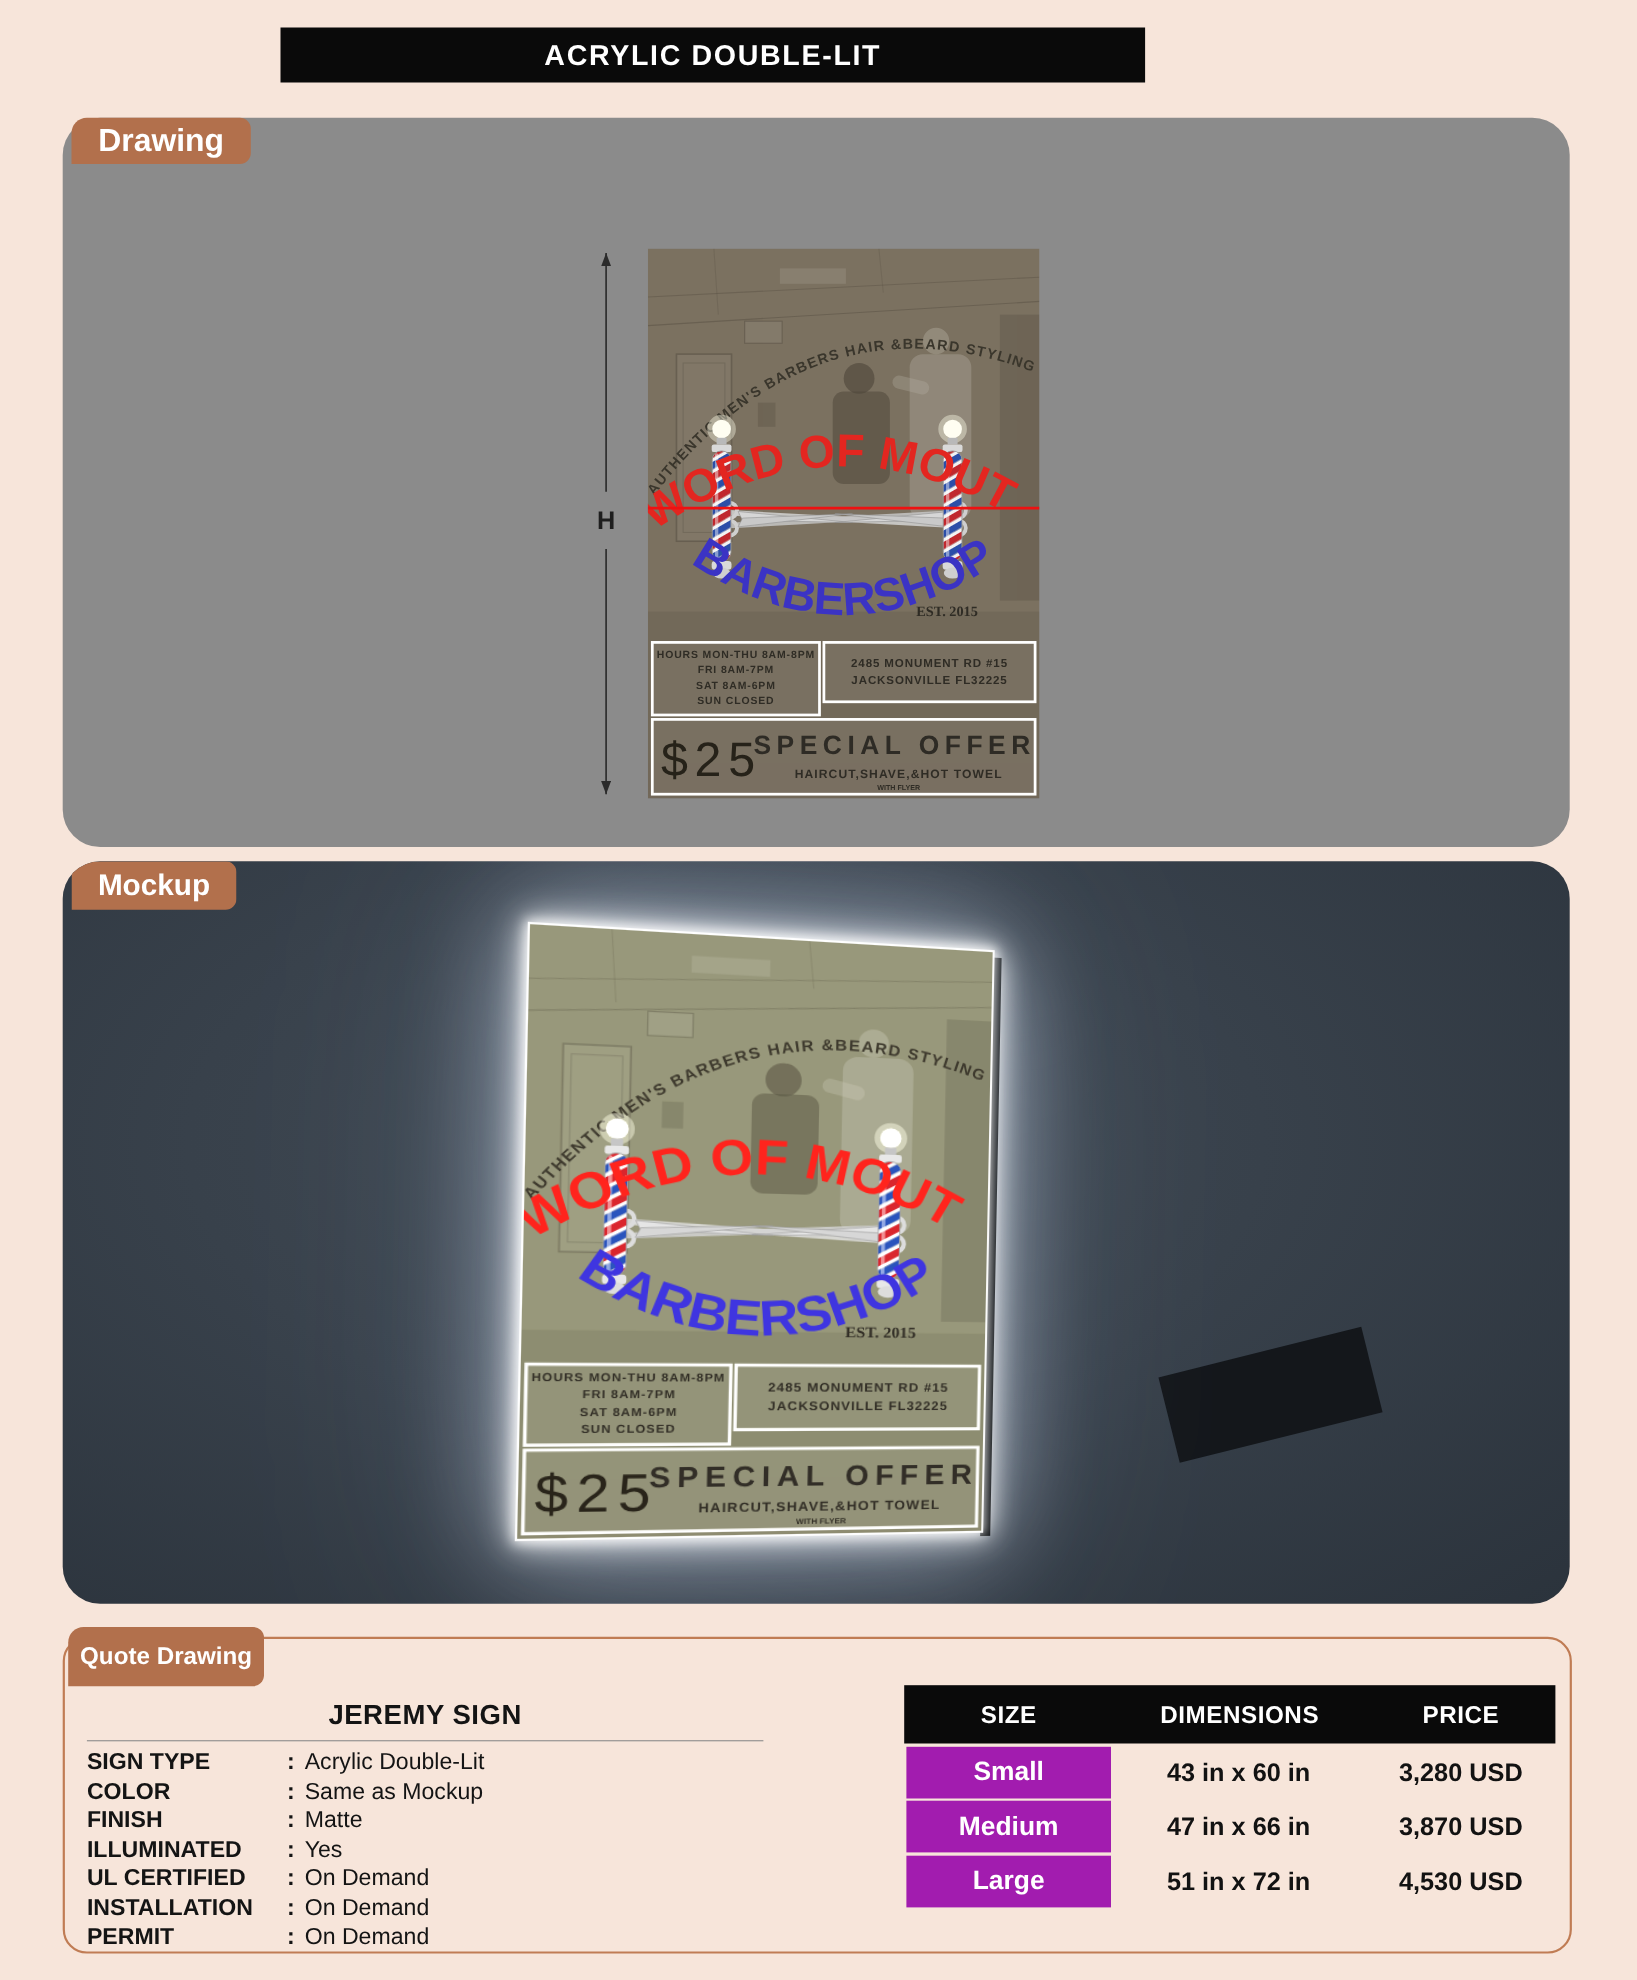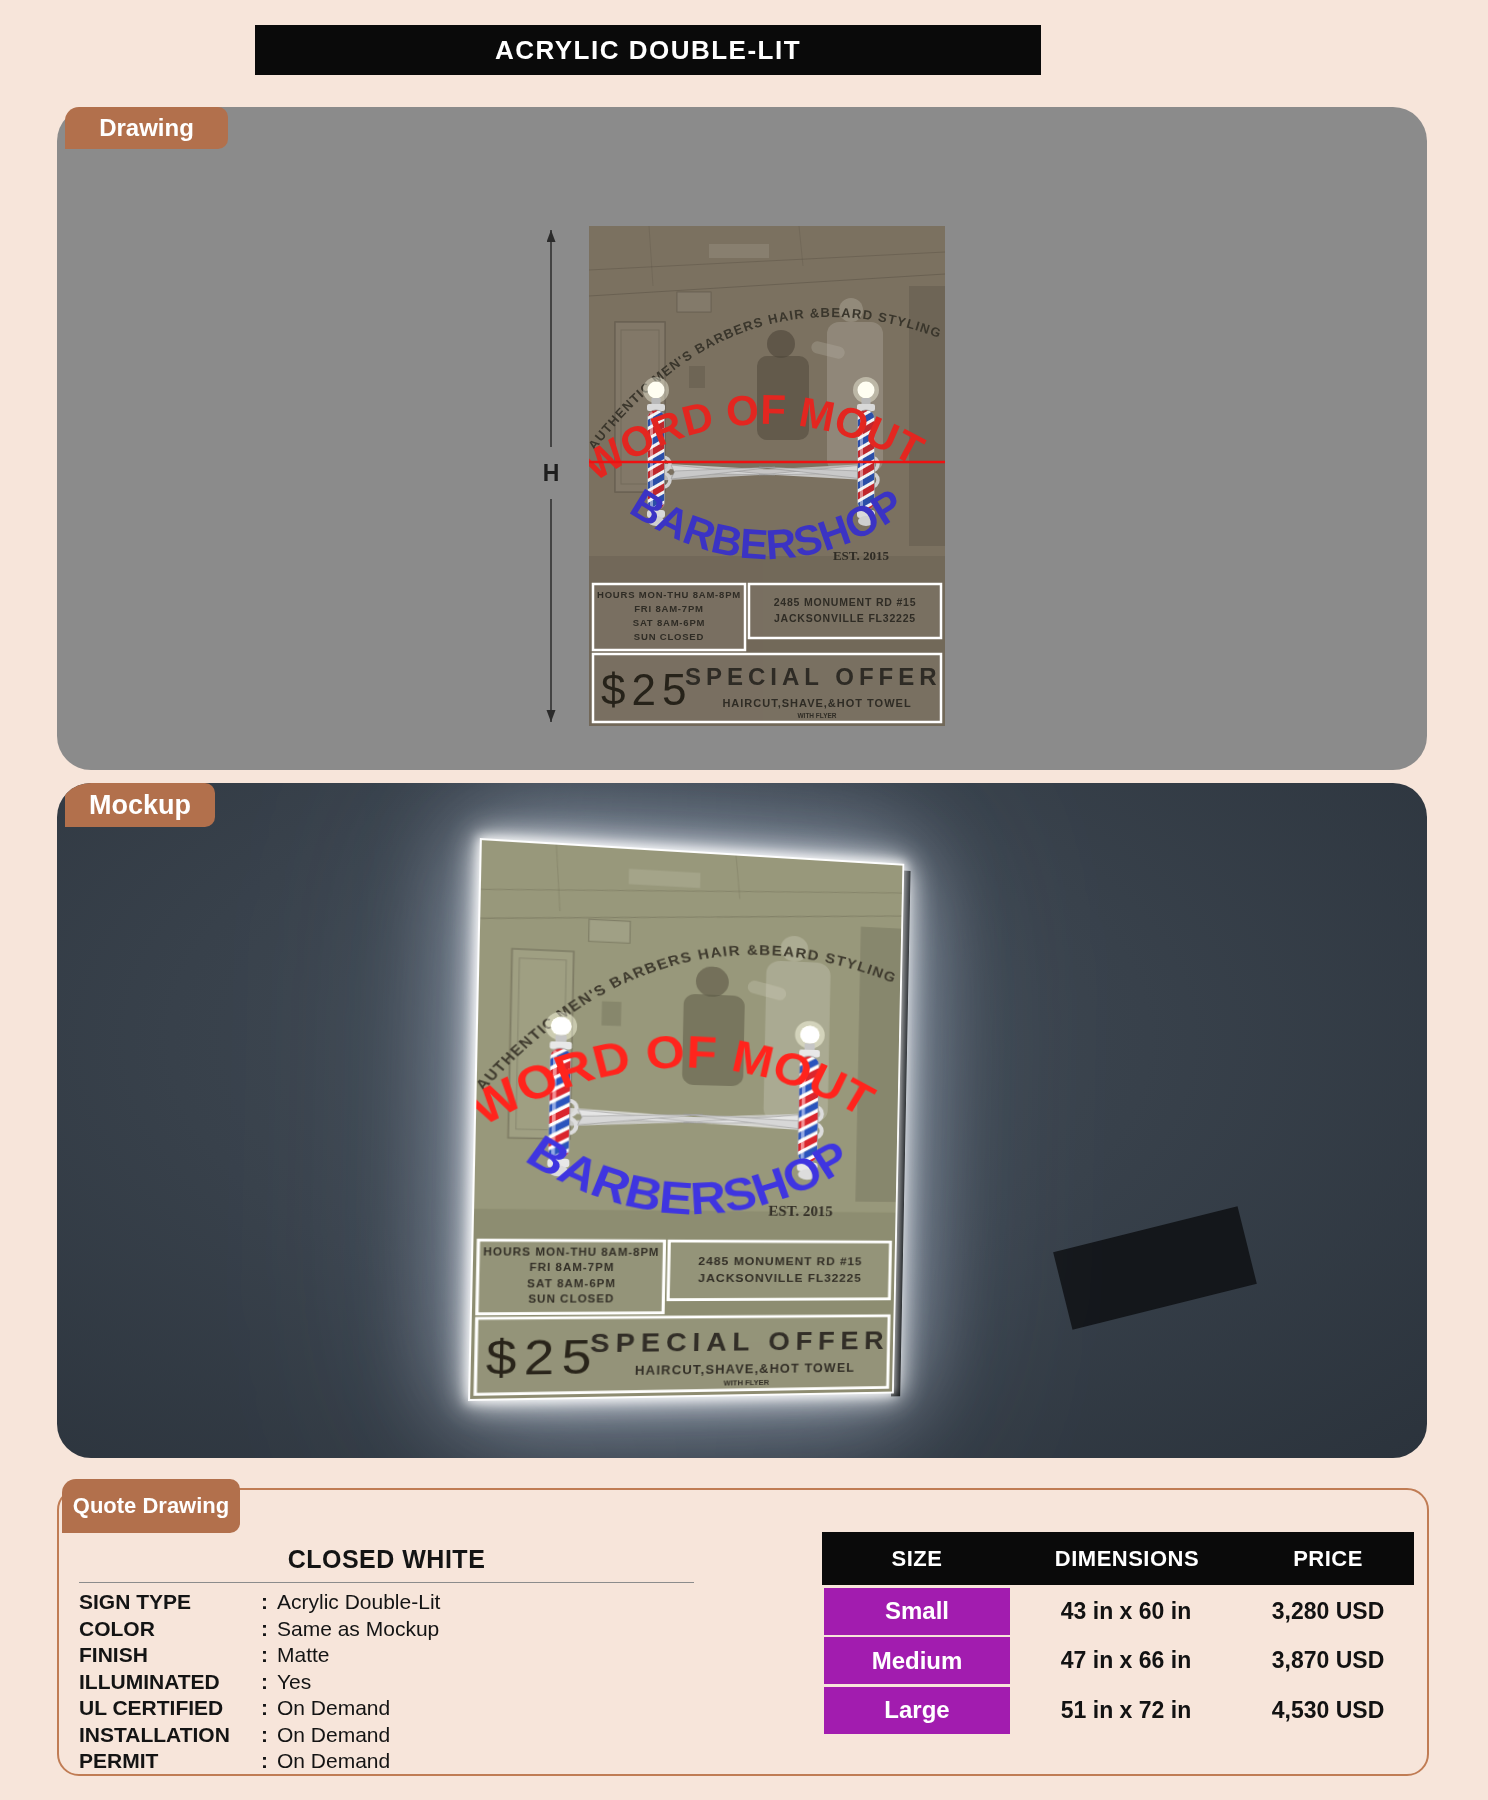--- a/index.html
+++ b/index.html
@@ -22,21 +22,21 @@
   .panel-drawing{left:57px;top:107px;width:1370px;height:663px;background:#8b8b8b;}
   .panel-mockup{
     left:57px;top:783px;width:1370px;height:675px;overflow:hidden;
     background:radial-gradient(ellipse at 44% 38%, #404a54 0%, #38414b 45%, #2b333c 100%);
   }
   .tab{
     position:absolute;left:8px;top:0;background:#b2704c;color:#fff;font-weight:700;
     display:flex;align-items:center;justify-content:center;
     border-radius:14px 10px 10px 0;
   }
-  .tab-drawing{width:163px;height:42px;font-size:24px;}
+  .tab-drawing{width:163px;height:42px;font-size:29px;}
   .tab-mockup{width:150px;height:44px;font-size:27px;}
 
   
   .dims-svg{left:0;top:0;width:1370px;height:663px;}
   .dim-label{font:700 23px "Liberation Sans",sans-serif;fill:#1e1e1e;}
 
   
   .sign-host{display:block;}
   .drawing-host{left:532px;top:119px;width:356px;height:500px;}
   .sign-host svg{width:100%;height:100%;display:block;}
@@ -278,21 +278,21 @@
     <text class="offer-note" x="228" y="492" text-anchor="middle">WITH FLYER</text>
   </svg>
 </div>
   </div>
   <div class="tab tab-mockup">Mockup</div>
 </div>
 
 <div class="abs panel-quote">
   <div class="tab tab-quote">Quote Drawing</div>
 
-  <div class="abs customer-name">CLOSED WHITE</div>
+  <div class="abs customer-name">JEREMY SIGN</div>
   <div class="abs name-rule"></div>
 
   <div class="abs specs">
     <div class="spec-row">
       <span class="spec-label">SIGN TYPE</span>
       <span class="spec-colon">:</span>
       <span class="spec-value">Acrylic Double-Lit</span>
     </div>
     <div class="spec-row">
       <span class="spec-label">COLOR</span>

